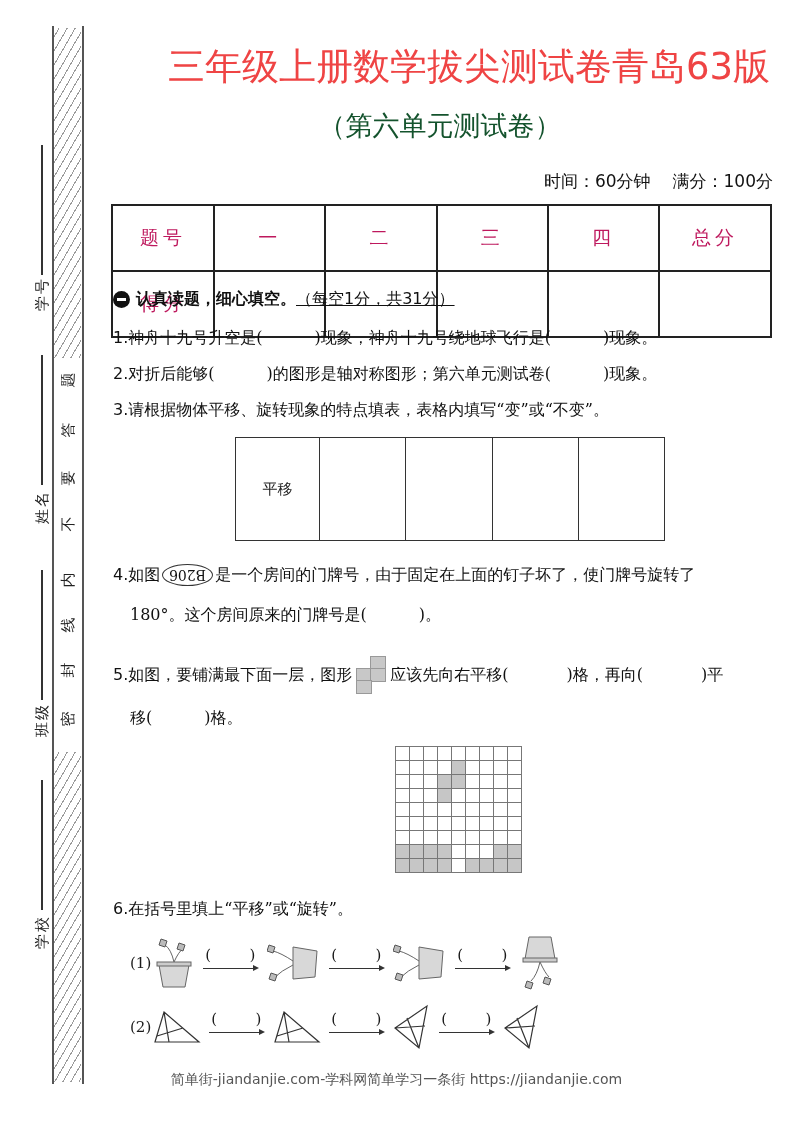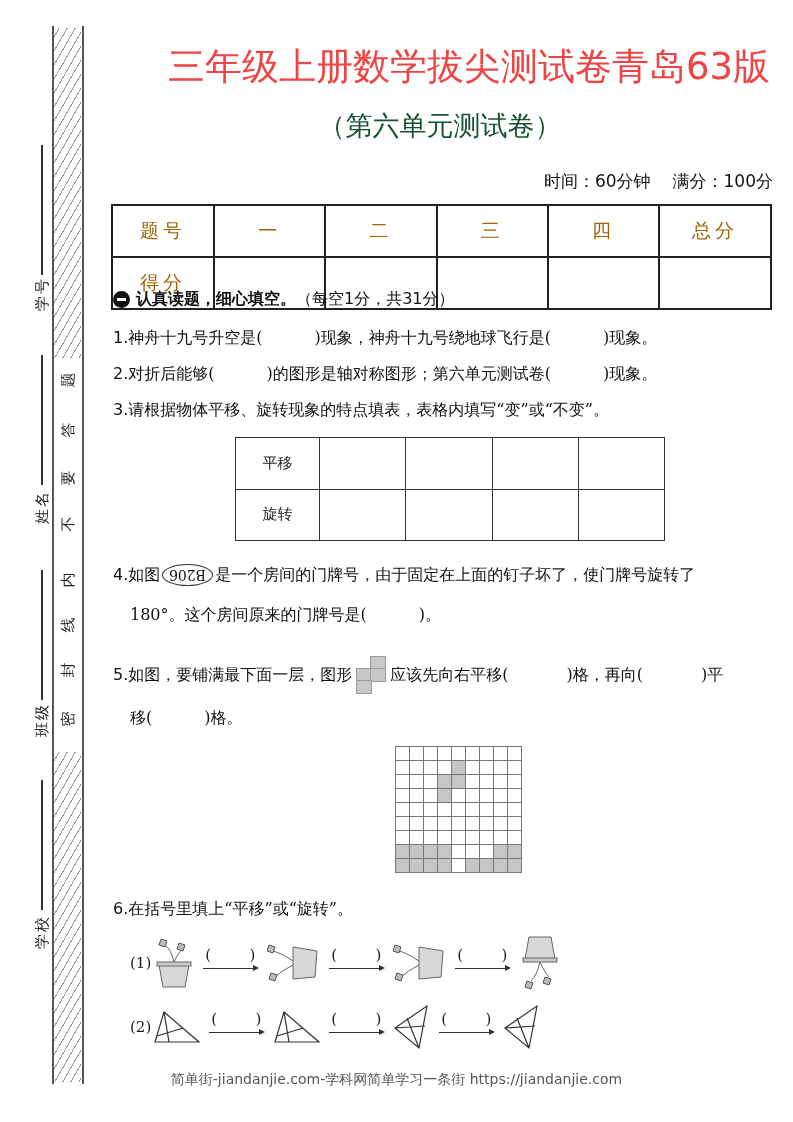--- a/index.html
+++ b/index.html
@@ -43,36 +43,36 @@
   }
   .meta span + span { margin-left: 22px; }
 
   
   table.score {
     position: absolute; left: 111px; top: 204px; width: 661px; height: 72px;
     border-collapse: collapse; table-layout: fixed;
   }
   table.score td {
     border: 2px solid #222; height: 34px; text-align: center;
-    font-size: 19px; color: #a16207; letter-spacing: 4px; padding: 8px;
+    font-size: 19px; color: #be185d; letter-spacing: 4px; padding: 15px;
     font-family: "DejaVu Sans", "Liberation Sans", sans-serif;
   }
 
   
   .section {
     position: absolute; left: 113px; top: 289px; font-size: 16px; font-weight: bold; color: #111;
     display: flex; align-items: center;
   }
   .section .num-badge {
     width: 17px; height: 17px; border-radius: 50%; background: #111; margin-right: 6px; position: relative;
   }
   .section .num-badge::after {
     content: ""; position: absolute; left: 4px; right: 4px; top: 7px; height: 3px; background: #fff;
   }
-  .section .sub { font-weight: normal; }
+  .section .sub { font-weight: normal; text-decoration: underline; }
 
   
   .q {
     position: absolute; left: 113px; font-size: 16px; color: #111;
     font-family: "DejaVu Serif", "Liberation Serif", serif; white-space: nowrap;
   }
   .q .n { font-family: "DejaVu Sans", "Liberation Sans", sans-serif; }
   .blank { display: inline-block; }
 
   table.phen {
@@ -207,27 +207,20 @@
       <col>
     </colgroup>
   <tbody>
   <tr>
     <td>平移</td>
     <td></td>
     <td></td>
     <td></td>
     <td></td>
   </tr>
-  <tr>
-    <td>旋转</td>
-    <td></td>
-    <td></td>
-    <td></td>
-    <td></td>
-  </tr>
 </tbody>
   </table>
 
 <div class="q" style="top:564px">
   <span class="n">4.</span><span>如图</span><span class="plate"><span>B206</span></span><span>是一个房间的门牌号，由于固定在上面的钉子坏了，使门牌号旋转了</span>
 </div>
 <div class="q" style="top:605px;left:130px">
   <span>180°。这个房间原来的门牌号是(</span><span class="blank" style="width:52px"></span><span>)。</span>
 </div>
 

